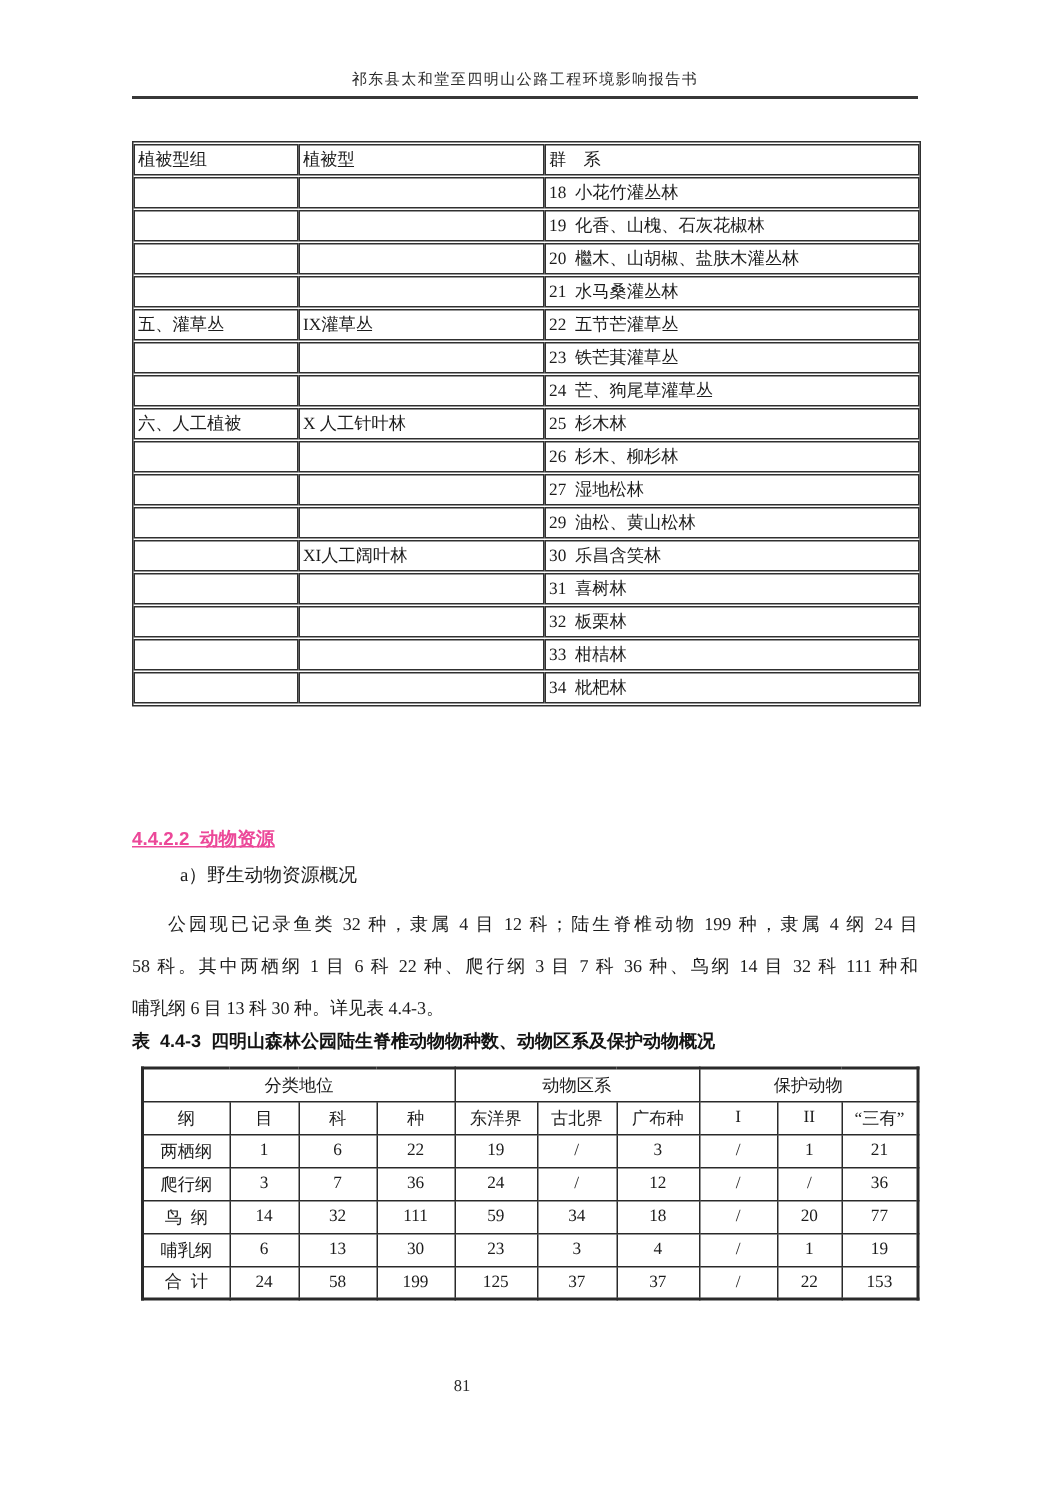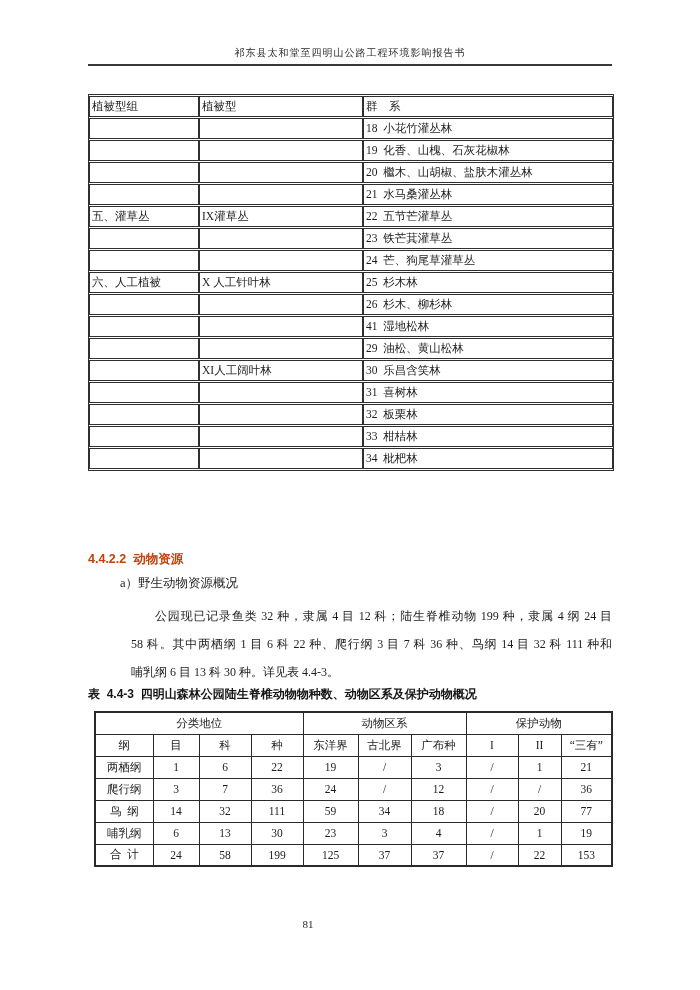--- a/index.html
+++ b/index.html
@@ -47,36 +47,37 @@
     padding: 0 2px;
   }
   
   .sec-heading {
     position: absolute;
     top: 551px; left: 88px;
     font-family: "Liberation Sans", sans-serif;
     font-weight: 700;
     font-size: 12.5px;
     white-space: pre;
-    color: #c2410c;
+    color: #ec4899;
+    text-decoration: underline;
   }
   .sub-heading {
     position: absolute;
     top: 575px; left: 88px;
     padding-left: 32px;
     font-size: 12.5px;
     white-space: pre;
   }
   .para {
     position: absolute;
     top: 602px; left: 88px; width: 524px;
     font-size: 12px;
     line-height: 28px;
   }
-  .pline { text-align: justify; text-align-last: justify; margin-left: 43px; }
+  .pline { text-align: justify; text-align-last: justify; }
   .pline.first { text-indent: 2em; }
   .pline.last { text-align-last: left; }
   .caption {
     position: absolute;
     top: 686px; left: 88px; width: 524px;
     text-align: left;
     font-family: "Liberation Sans", sans-serif;
     font-weight: 700;
     font-size: 12px;
     color: #141414;
@@ -173,21 +174,21 @@
           <td>25  杉木林</td>
         </tr>
         <tr>
           <td></td>
           <td></td>
           <td>26  杉木、柳杉林</td>
         </tr>
         <tr>
           <td></td>
           <td></td>
-          <td>41  湿地松林</td>
+          <td>27  湿地松林</td>
         </tr>
         <tr>
           <td></td>
           <td></td>
           <td>29  油松、黄山松林</td>
         </tr>
         <tr>
           <td></td>
           <td>XI人工阔叶林</td>
           <td>30  乐昌含笑林</td>

